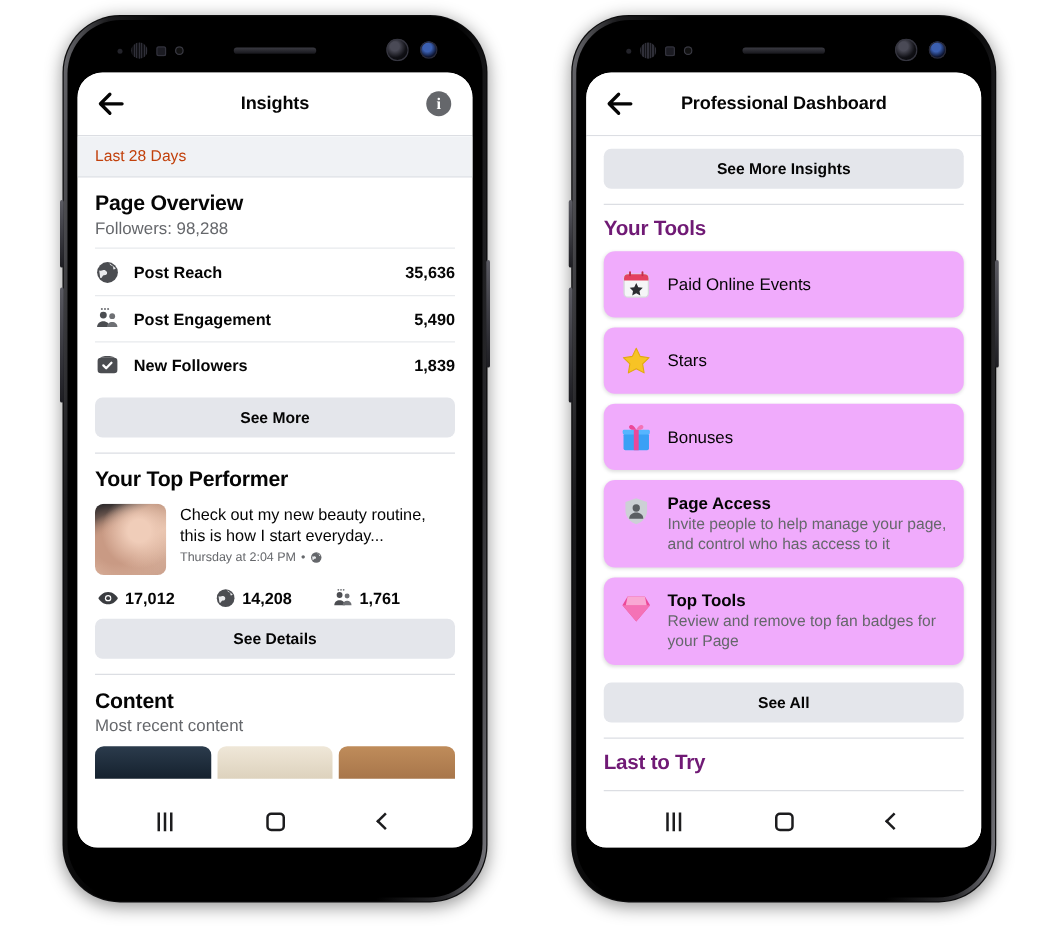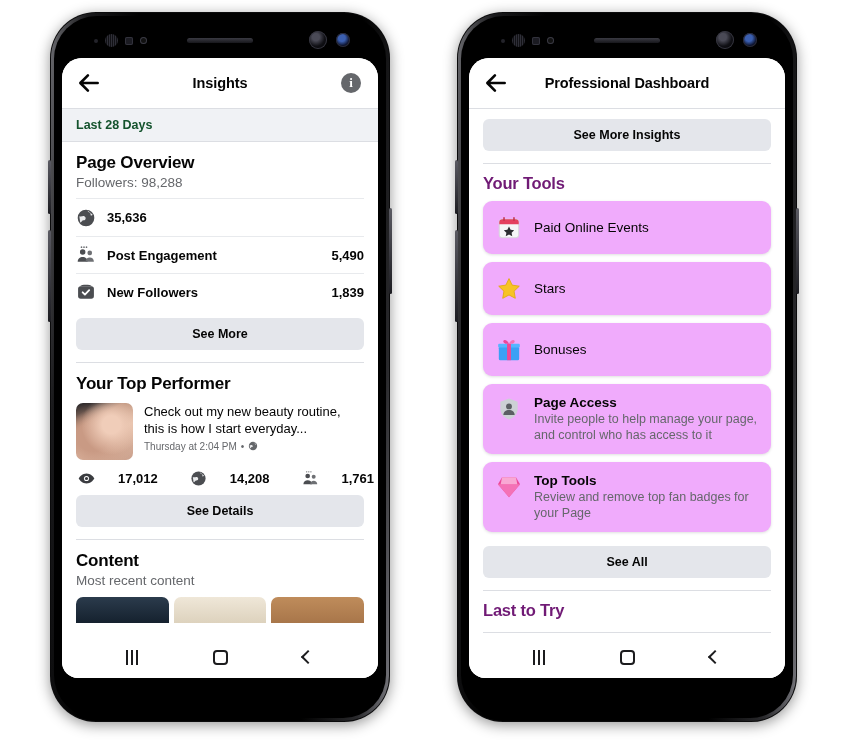--- a/index.html
+++ b/index.html
@@ -75,21 +75,21 @@
   .info-icon { width:20px; height:20px; border-radius:50%; background:#65676b;
                color:#fff; font-size:13px; font-weight:700; line-height:20px;
                text-align:center; font-family:"Liberation Serif", serif; cursor:pointer; }
   .hairline { height:1px; background:#dcdee3; }
 
   .scroll { position:absolute; left:0; right:0; top:51px; bottom:42px;
             overflow:hidden; background:#fff; }
 
   
   .daterange { background:#f0f2f5; padding:9px 14px; font-size:12.5px;
-               color:#14532d; font-weight:700; }
+               color:#c2410c; font-weight:400; }
   .sec { padding:0 14px; }
   .h1 { font-size:17px; font-weight:700; color:#050505; padding-top:11px; letter-spacing:-.2px; }
   .sub { font-size:13.5px; color:#65676b; padding-top:2px; }
 
   .metric { display:flex; align-items:center; height:37px; }
   .metric + .metric { border-top:1px solid #e8eaed; }
   .metric .mi { width:20px; height:20px; flex:0 0 auto; margin-right:11px; }
   .metric .ml { flex:1; font-size:13px; font-weight:700; color:#050505; }
   .metric .mv { font-size:13px; font-weight:700; color:#050505; }
   .metric-wrap { border-top:1px solid #e8eaed; }
@@ -105,21 +105,21 @@
                 background:
                   radial-gradient(ellipse at 62% 38%, #f0cdb9 0 18%, transparent 60%),
                   radial-gradient(ellipse at 30% 62%, #c99a84 0 26%, transparent 72%),
                   linear-gradient(150deg,#2f2b2c 0 14%, #b98e78 30%, #e4bfa9 58%, #caa08c 100%); }
   .post-body { flex:1; min-width:0; }
   .post-text { font-size:13px; color:#050505; line-height:17px; }
   .post-meta { font-size:10px; color:#65676b; padding-top:4px;
                display:flex; gap:4px; }
 
   .stats { display:flex; align-items:center; gap:32px; padding:10px 2px 0; }
-  .stat { display:flex; align-items:center; gap:23px; }
+  .stat { display:flex; align-items:center; gap:5px; }
   .stat .sv { font-size:13px; font-weight:700; color:#050505; }
 
   .thumbs { display:flex; gap:5px; padding:9px 14px 0; }
   .thumb { flex:1; height:26px; border-radius:7px 7px 0 0; }
   .t1 { background:linear-gradient(180deg,#2b3b4c,#15212e); }
   .t2 { background:linear-gradient(180deg,#efe7d8,#ddd2bd); }
   .t3 { background:linear-gradient(180deg,#bf8c5b,#a8764a); }
 
   
   .pad { padding:10px 14px 0; }
@@ -193,20 +193,21 @@
           <div class="h1">Page Overview</div>
           <div class="sub">Followers: 98,288</div>
 
           <div class="metric-wrap" style="margin-top:8px">
 
             <div class="metric">
               <svg class="mi" viewBox="0 0 24 24">
                 <circle cx="12" cy="12" r="10" fill="#4b4d51"></circle>
                 <path d="M4 10c3 1 4-1 6 0s2 3 1 4-3 0-4 2-2 1-2 1zM14 3c0 2 2 2 3 3s0 3 1 3 2-1 2-1" fill="#e9eaec"></path>
               </svg>
+              <div class="ml">Post Reach</div>
               <div class="mv">35,636</div>
             </div>
 
             <div class="metric">
               <svg class="mi" viewBox="0 0 24 24">
                 <circle cx="8" cy="8.5" r="3.3" fill="#4b4d51"></circle>
                 <path d="M2 20c0-3.4 2.7-5.6 6-5.6s6 2.2 6 5.6z" fill="#4b4d51"></path>
                 <circle cx="16.5" cy="9.5" r="2.8" fill="#6e7074"></circle>
                 <path d="M11.5 20c0-3 2.2-4.9 5-4.9s5 1.9 5 4.9z" fill="#6e7074"></path>
                 <circle cx="9.6" cy="2.6" r="1" fill="#6e7074"></circle>

